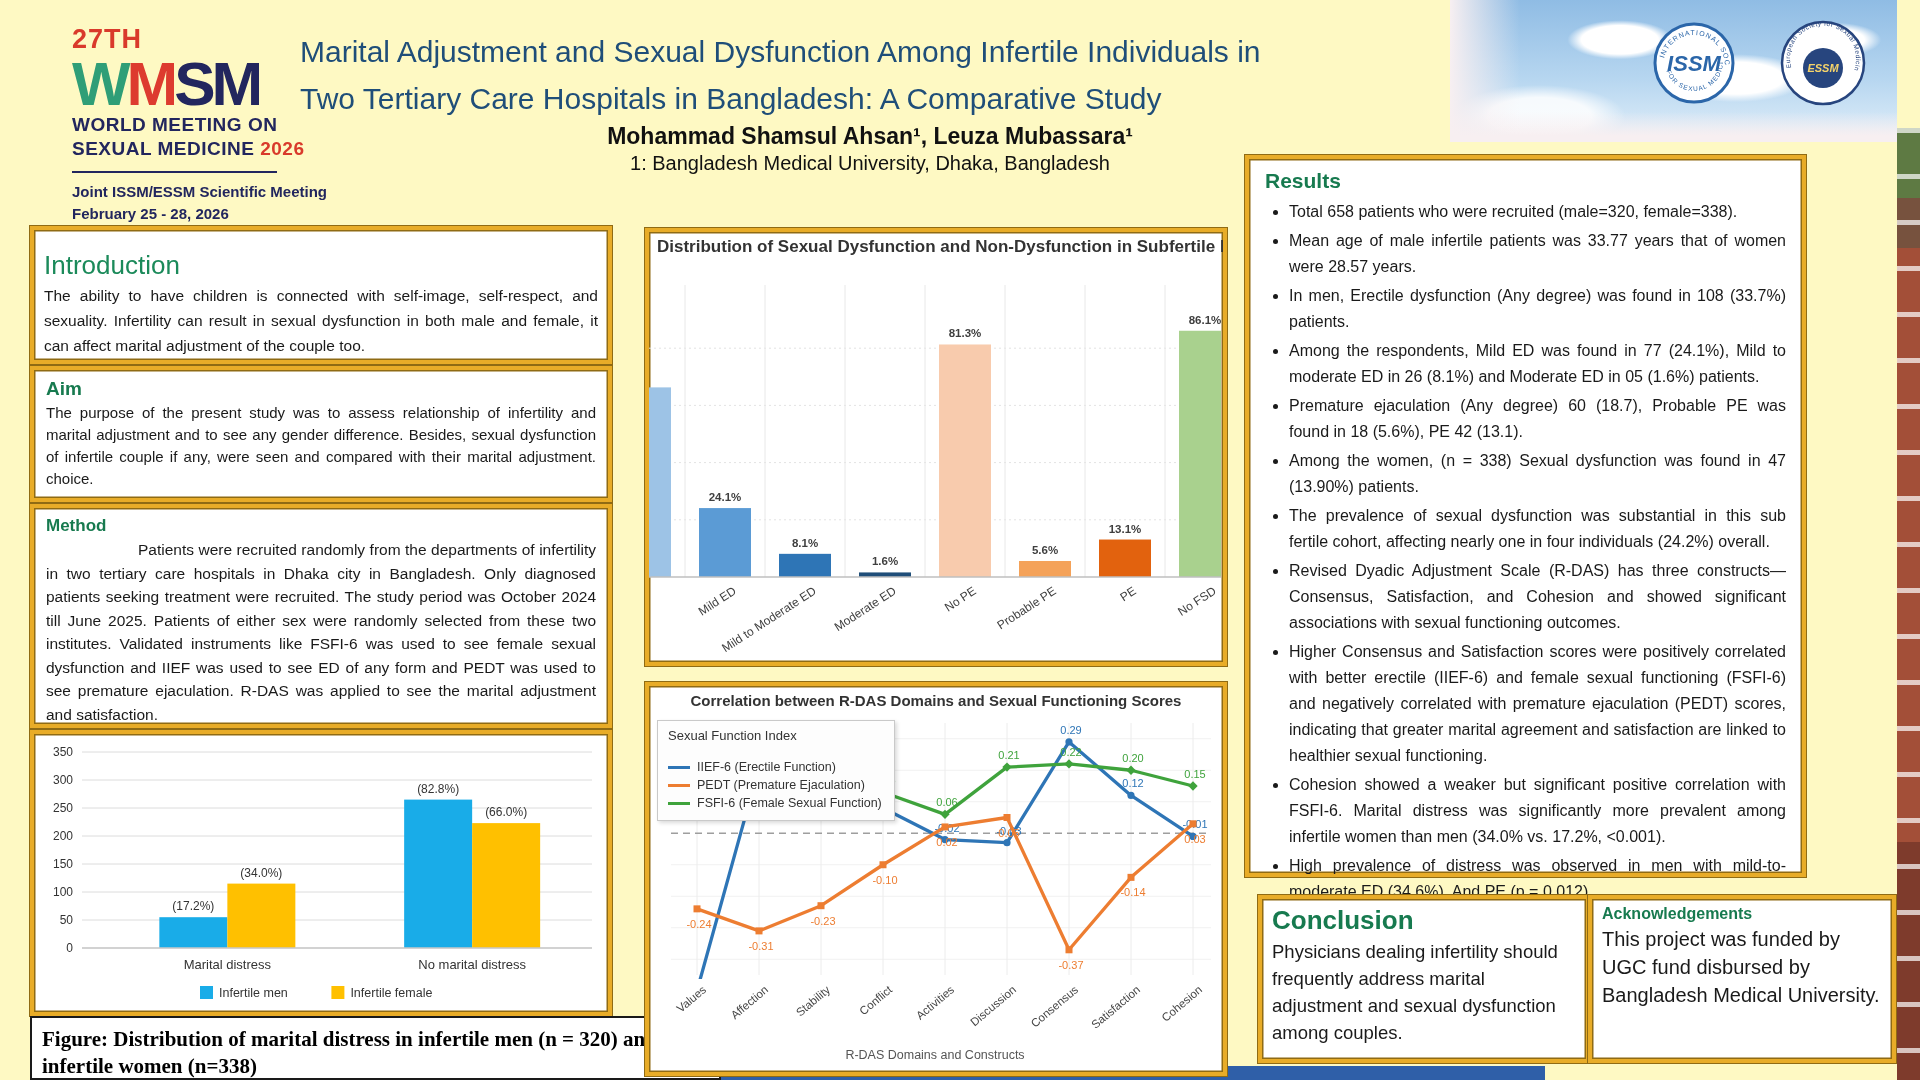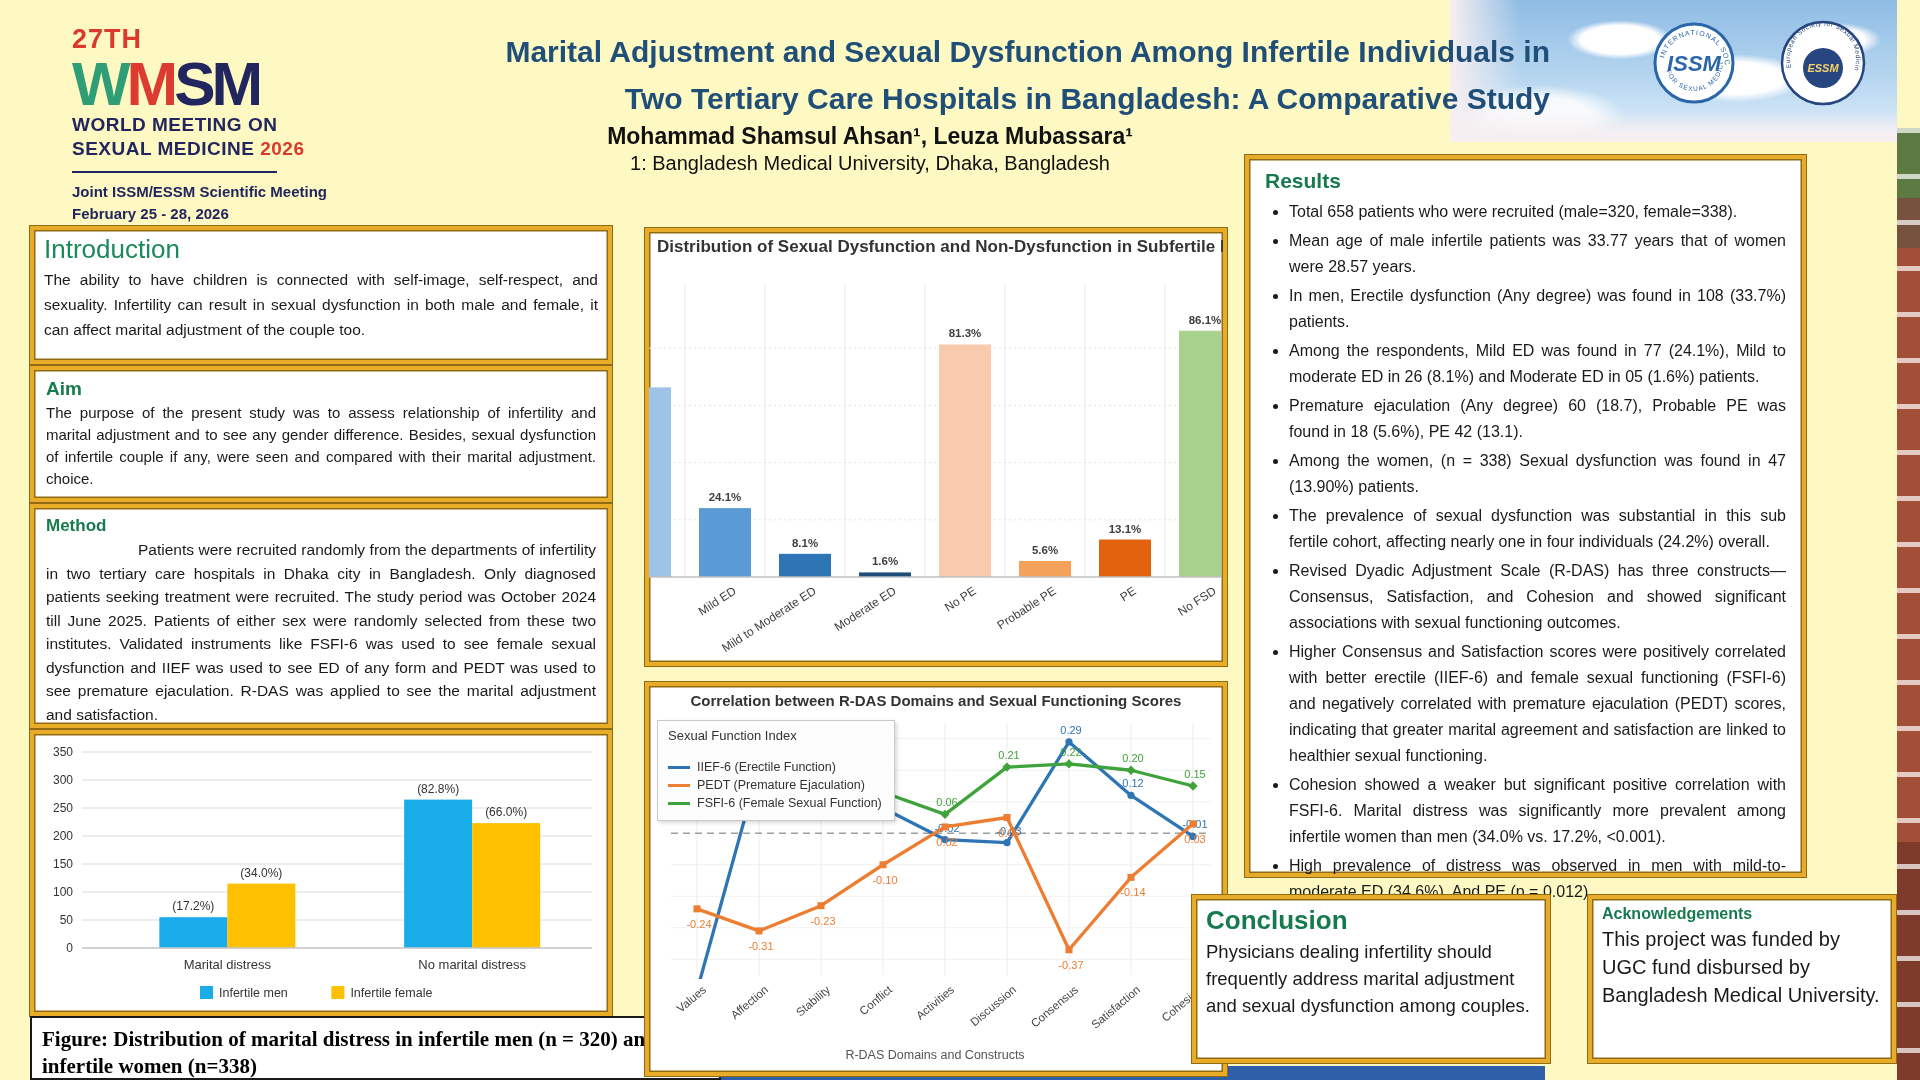--- a/index.html
+++ b/index.html
@@ -19,32 +19,32 @@
     background:
       repeating-linear-gradient(180deg, rgba(255,255,255,.7) 0 5px, rgba(0,0,0,0) 5px 46px),
       linear-gradient(180deg,#5e7a43 0 70px,#77523e 70px 120px,#a34f38 120px 75%,#7e3b2c 75% 100%);}
   .footer-strip{position:absolute;left:645px;top:1066px;width:900px;height:14px;background:#2f5fa8;}
   .logo-block{position:absolute;left:72px;top:24px;width:280px;}
   .logo-27{font-size:27px;font-weight:bold;letter-spacing:1px;}
   .logo-wmsm{font-size:62px;font-weight:bold;letter-spacing:-4px;line-height:58px;}
   .logo-line{font-size:19px;font-weight:bold;color:#22265e;line-height:24px;letter-spacing:.5px;}
   .logo-rule{border:none;border-top:2px solid #22265e;width:205px;margin:10px 0 8px 0;}
   .logo-meeting{font-size:15px;font-weight:bold;color:#22265e;line-height:22px;}
-  .title-block{position:absolute;left:300px;top:28px;width:1250px;text-align:right;
-    color:#1f4e79;font-weight:bold;font-size:30px;line-height:47px;}
+  .title-block{position:absolute;left:300px;top:28px;width:1250px;text-align:left;
+    color:#1f4e79;font-weight:normal;font-size:30px;line-height:47px;}
   .author-block{position:absolute;left:520px;top:122px;width:700px;text-align:center;color:#111;}
   .author-names{font-size:23px;font-weight:bold;line-height:28px;}
   .affiliation{font-size:20px;line-height:26px;}
   .soc-logo{position:absolute;z-index:5;}
   
   .panel{position:absolute;background:#fff;border:4px solid #e8ac28;outline:1.5px solid #8f6b14;
          box-shadow:inset 0 0 0 1.5px #8f6b14;box-sizing:border-box;}
   .panel .pad{padding:6px 12px;}
   .h-green{color:#177a4f;font-weight:bold;margin:2px 0 2px 0;}
-  .h-intro{font-size:26px;font-weight:normal;color:#1b8a5a;margin:0 0 2px 0;}
+  .h-intro{font-size:26px;font-weight:normal;color:#1b8a5a;margin:16px 0 2px 0;}
   .body-text{color:#1a1a1a;text-align:justify;}
   .caption-box{position:absolute;background:#fff;border:2.5px solid #1a1a1a;box-sizing:border-box;
     font-family:"Liberation Serif", serif;font-weight:bold;font-size:21px;line-height:27px;
     padding:8px 10px;color:#000;}
   
   .results-list{margin:6px 0 0 24px;padding:0;}
   .results-list li{font-size:16px;line-height:26px;text-align:justify;color:#1a1a1a;margin-bottom:3px;}
   
   .chart-title-left{font-size:17px;font-weight:bold;color:#333;padding:5px 0 0 8px;white-space:nowrap;overflow:hidden;}
   .chart-title-center{font-size:15px;font-weight:bold;color:#333;text-align:center;padding:6px 0 0 0;}
@@ -329,21 +329,21 @@
         <li>Among the women, (n = 338) Sexual dysfunction was found in 47 (13.90%) patients.</li>
         <li>The prevalence of sexual dysfunction was substantial in this sub fertile cohort, affecting nearly one in four individuals (24.2%) overall.</li>
         <li>Revised Dyadic Adjustment Scale (R-DAS) has   three constructs—Consensus, Satisfaction, and Cohesion and showed significant associations with sexual functioning outcomes.</li>
         <li>Higher Consensus and Satisfaction scores were positively correlated with better erectile (IIEF-6) and female sexual functioning (FSFI-6) and negatively correlated with premature ejaculation (PEDT) scores, indicating that greater marital agreement and satisfaction are linked to healthier sexual functioning.</li>
         <li>Cohesion showed a weaker but significant positive correlation with FSFI-6. Marital distress was significantly more prevalent among infertile women than men (34.0% vs. 17.2%, &lt;0.001).</li>
         <li>High prevalence of distress was observed in men with mild-to-moderate ED (34.6%). And PE (p = 0.012).</li>
       </ul>
     </div>
   </div>
 
-  <div class="panel" style="left:1192px;top:895px;width:358px;height:168px">
+  <div class="panel" style="left:1258px;top:895px;width:332px;height:168px">
     <div class="pad" style="padding:4px 10px">
       <div class="h-green" style="font-size:26px">Conclusion</div>
       <div class="body-text" style="font-size:18.5px;line-height:27px;text-align:left">Physicians dealing infertility should frequently address marital adjustment and sexual dysfunction among couples.</div>
     </div>
   </div>
 
   <div class="panel" style="left:1588px;top:895px;width:308px;height:168px">
     <div class="pad" style="padding:4px 10px">
       <div class="h-green" style="font-size:16px">Acknowledgements</div>
       <div class="body-text" style="font-size:20px;line-height:28px;text-align:left">This project was funded by UGC fund disbursed by Bangladesh Medical University.</div>

